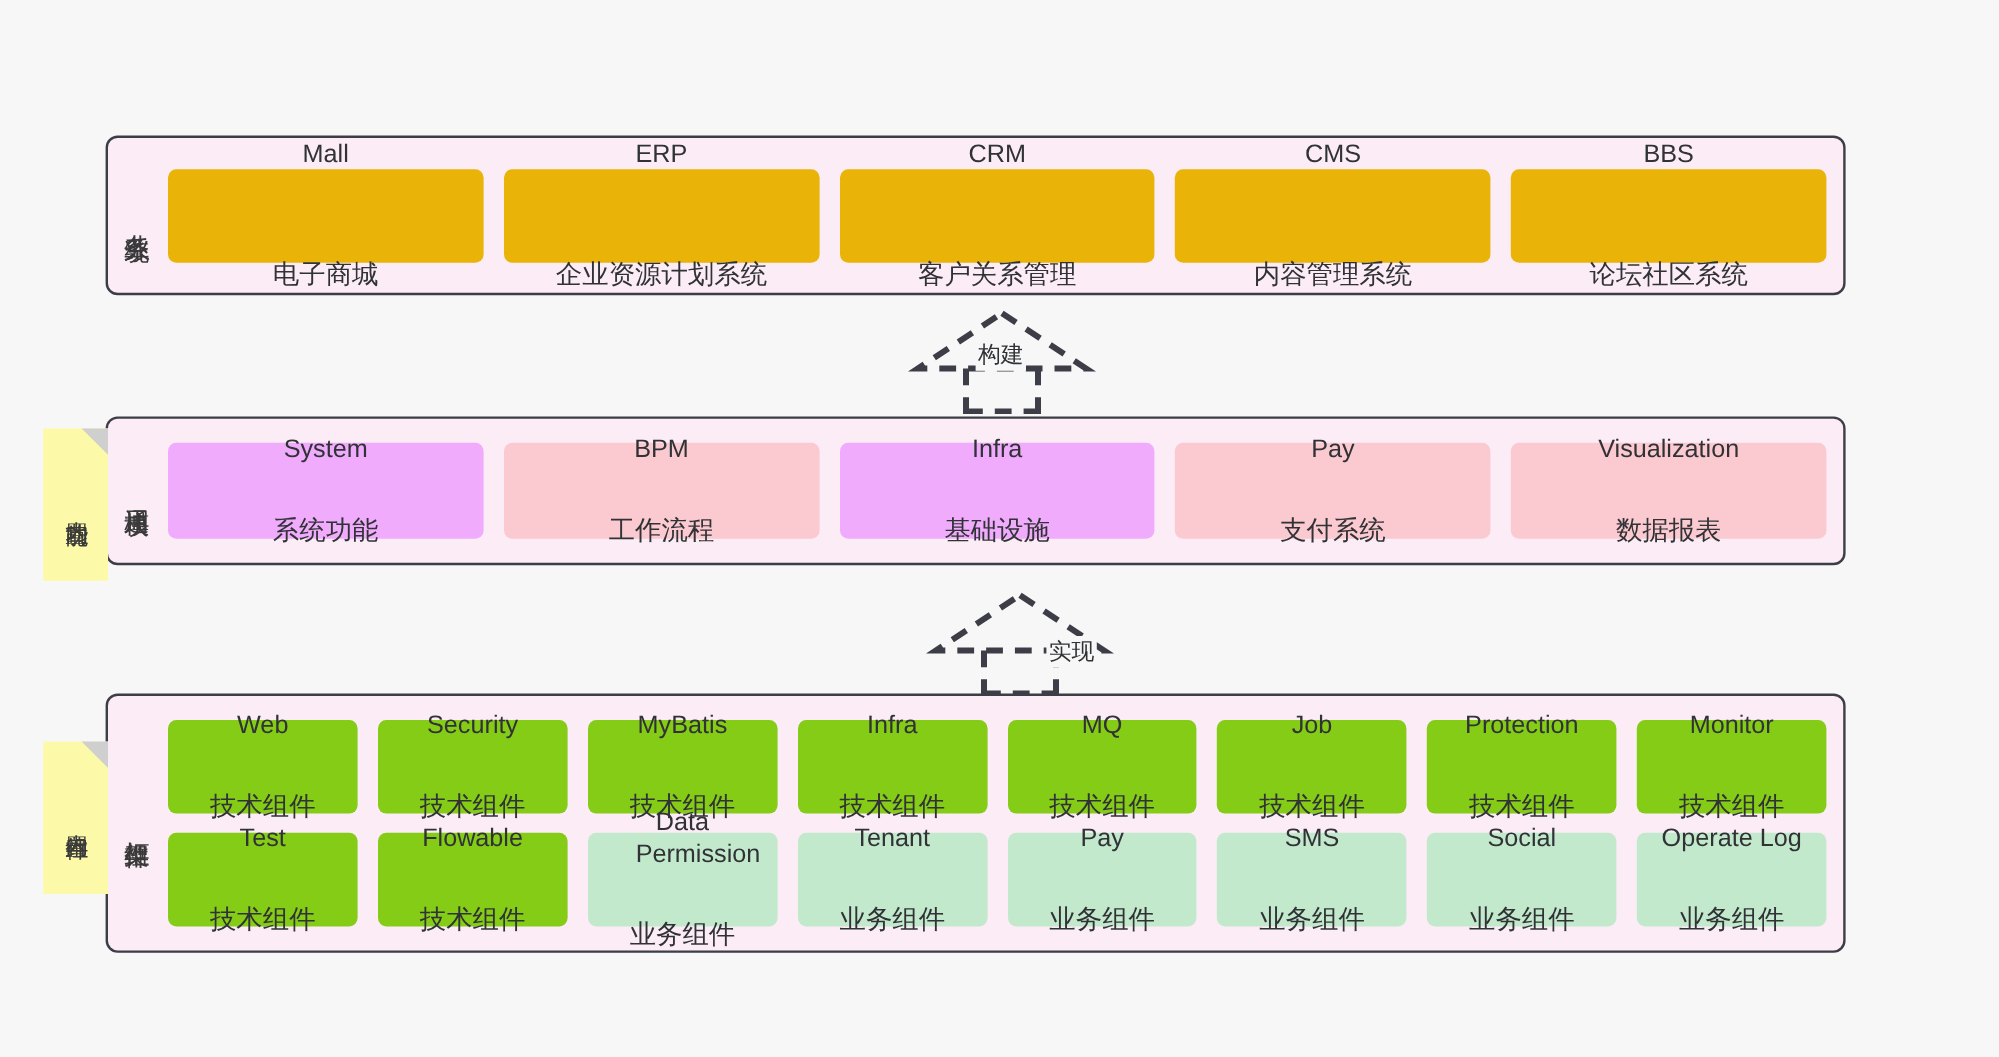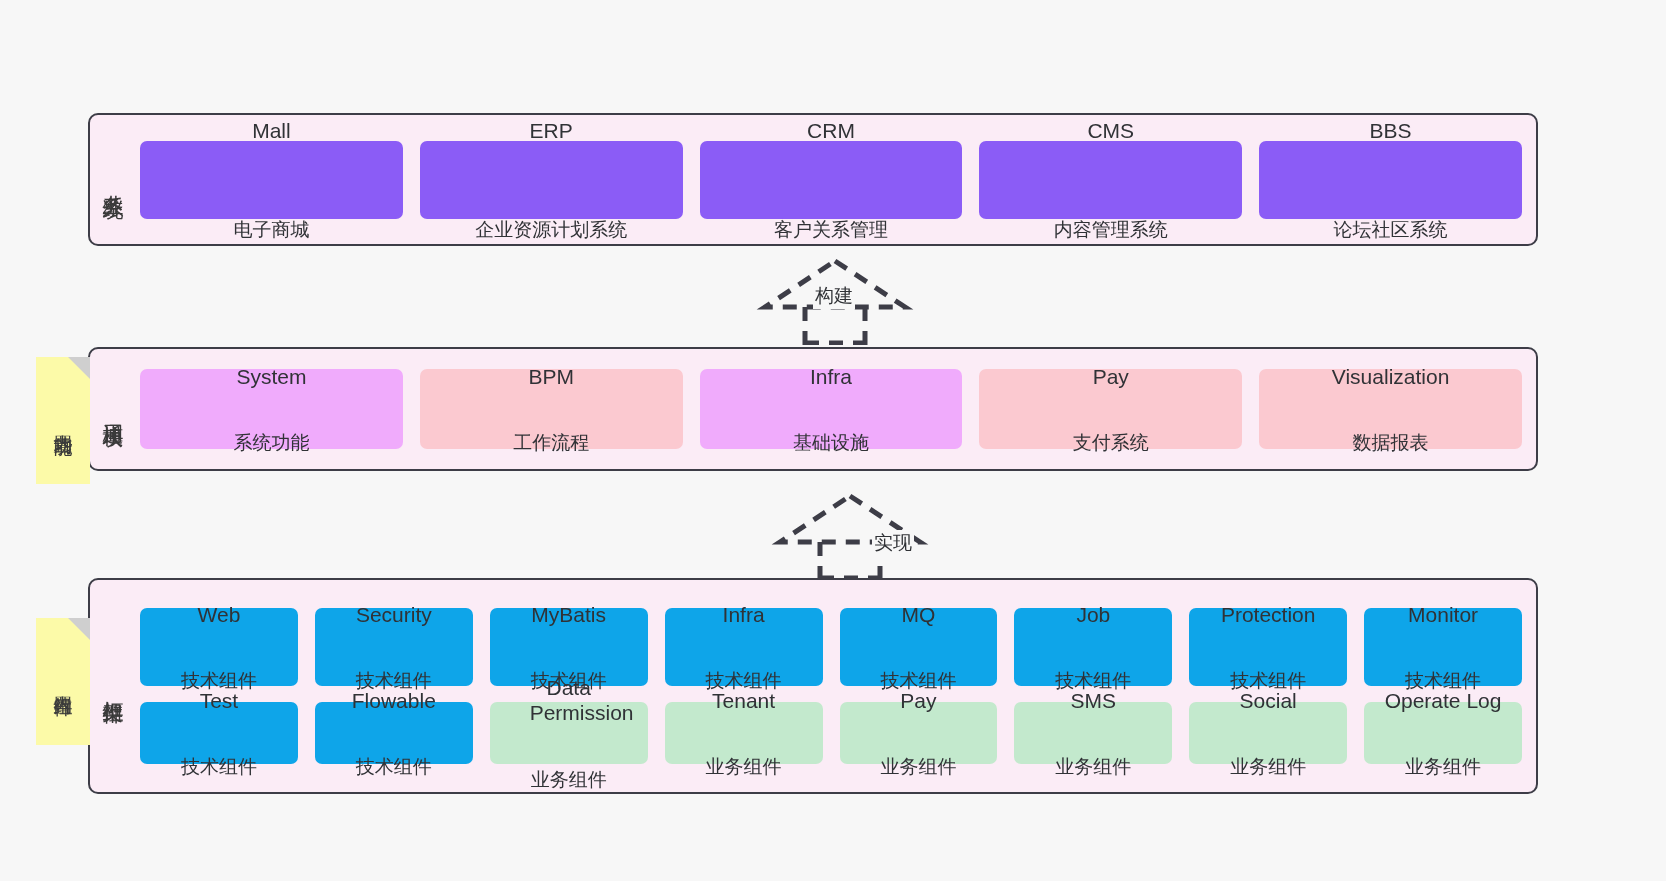--- a/index.html
+++ b/index.html
@@ -67,26 +67,26 @@
     border-radius: 7px;
     display: flex;
     flex-direction: column;
     align-items: center;
     justify-content: center;
     text-align: center;
     line-height: 1.22;
     padding: 6px 4px;
   }
   .box .t1 { font-size: 21px; color: #303236; }
-  .box .t2 { font-size: 19px; color: #303236; margin-top: 42px; }
-
-  .blue     { background: #8b5cf6; gap: 32px; }
+  .box .t2 { font-size: 22px; color: #303236; margin-top: 42px; }
+
+  .blue     { background: #eab308; gap: 32px; }
   .red      { background: #f0abfc; }
   .pinklite { background: #fbc9d0; }
-  .green    { background: #0ea5e9; text-align: center; }
+  .green    { background: #84cc16; text-align: center; }
   .greenlite{ background: #c3e9cd; }
 
   
   .note {
     position: absolute;
     width: 54px;
     background: #fcfaa8;
     display: flex;
     align-items: center;
     justify-content: center;
@@ -242,21 +242,21 @@
         <div class="box green">
           <span class="t1">Protection</span>
           <span class="t2">技术组件</span>
         </div>
         <div class="box green">
           <span class="t1">Monitor</span>
           <span class="t2">技术组件</span>
         </div>
       </div>
 
-      <div class="row" style="height:62px;">
+      <div class="row" style="height:78px;">
         <div class="box green">
           <span class="t1">Test</span>
           <span class="t2">技术组件</span>
         </div>
         <div class="box green">
           <span class="t1">Flowable</span>
           <span class="t2">技术组件</span>
         </div>
         <div class="box greenlite">
           <span class="t1" style="max-width:78px; display:block;">Data Permission</span>

